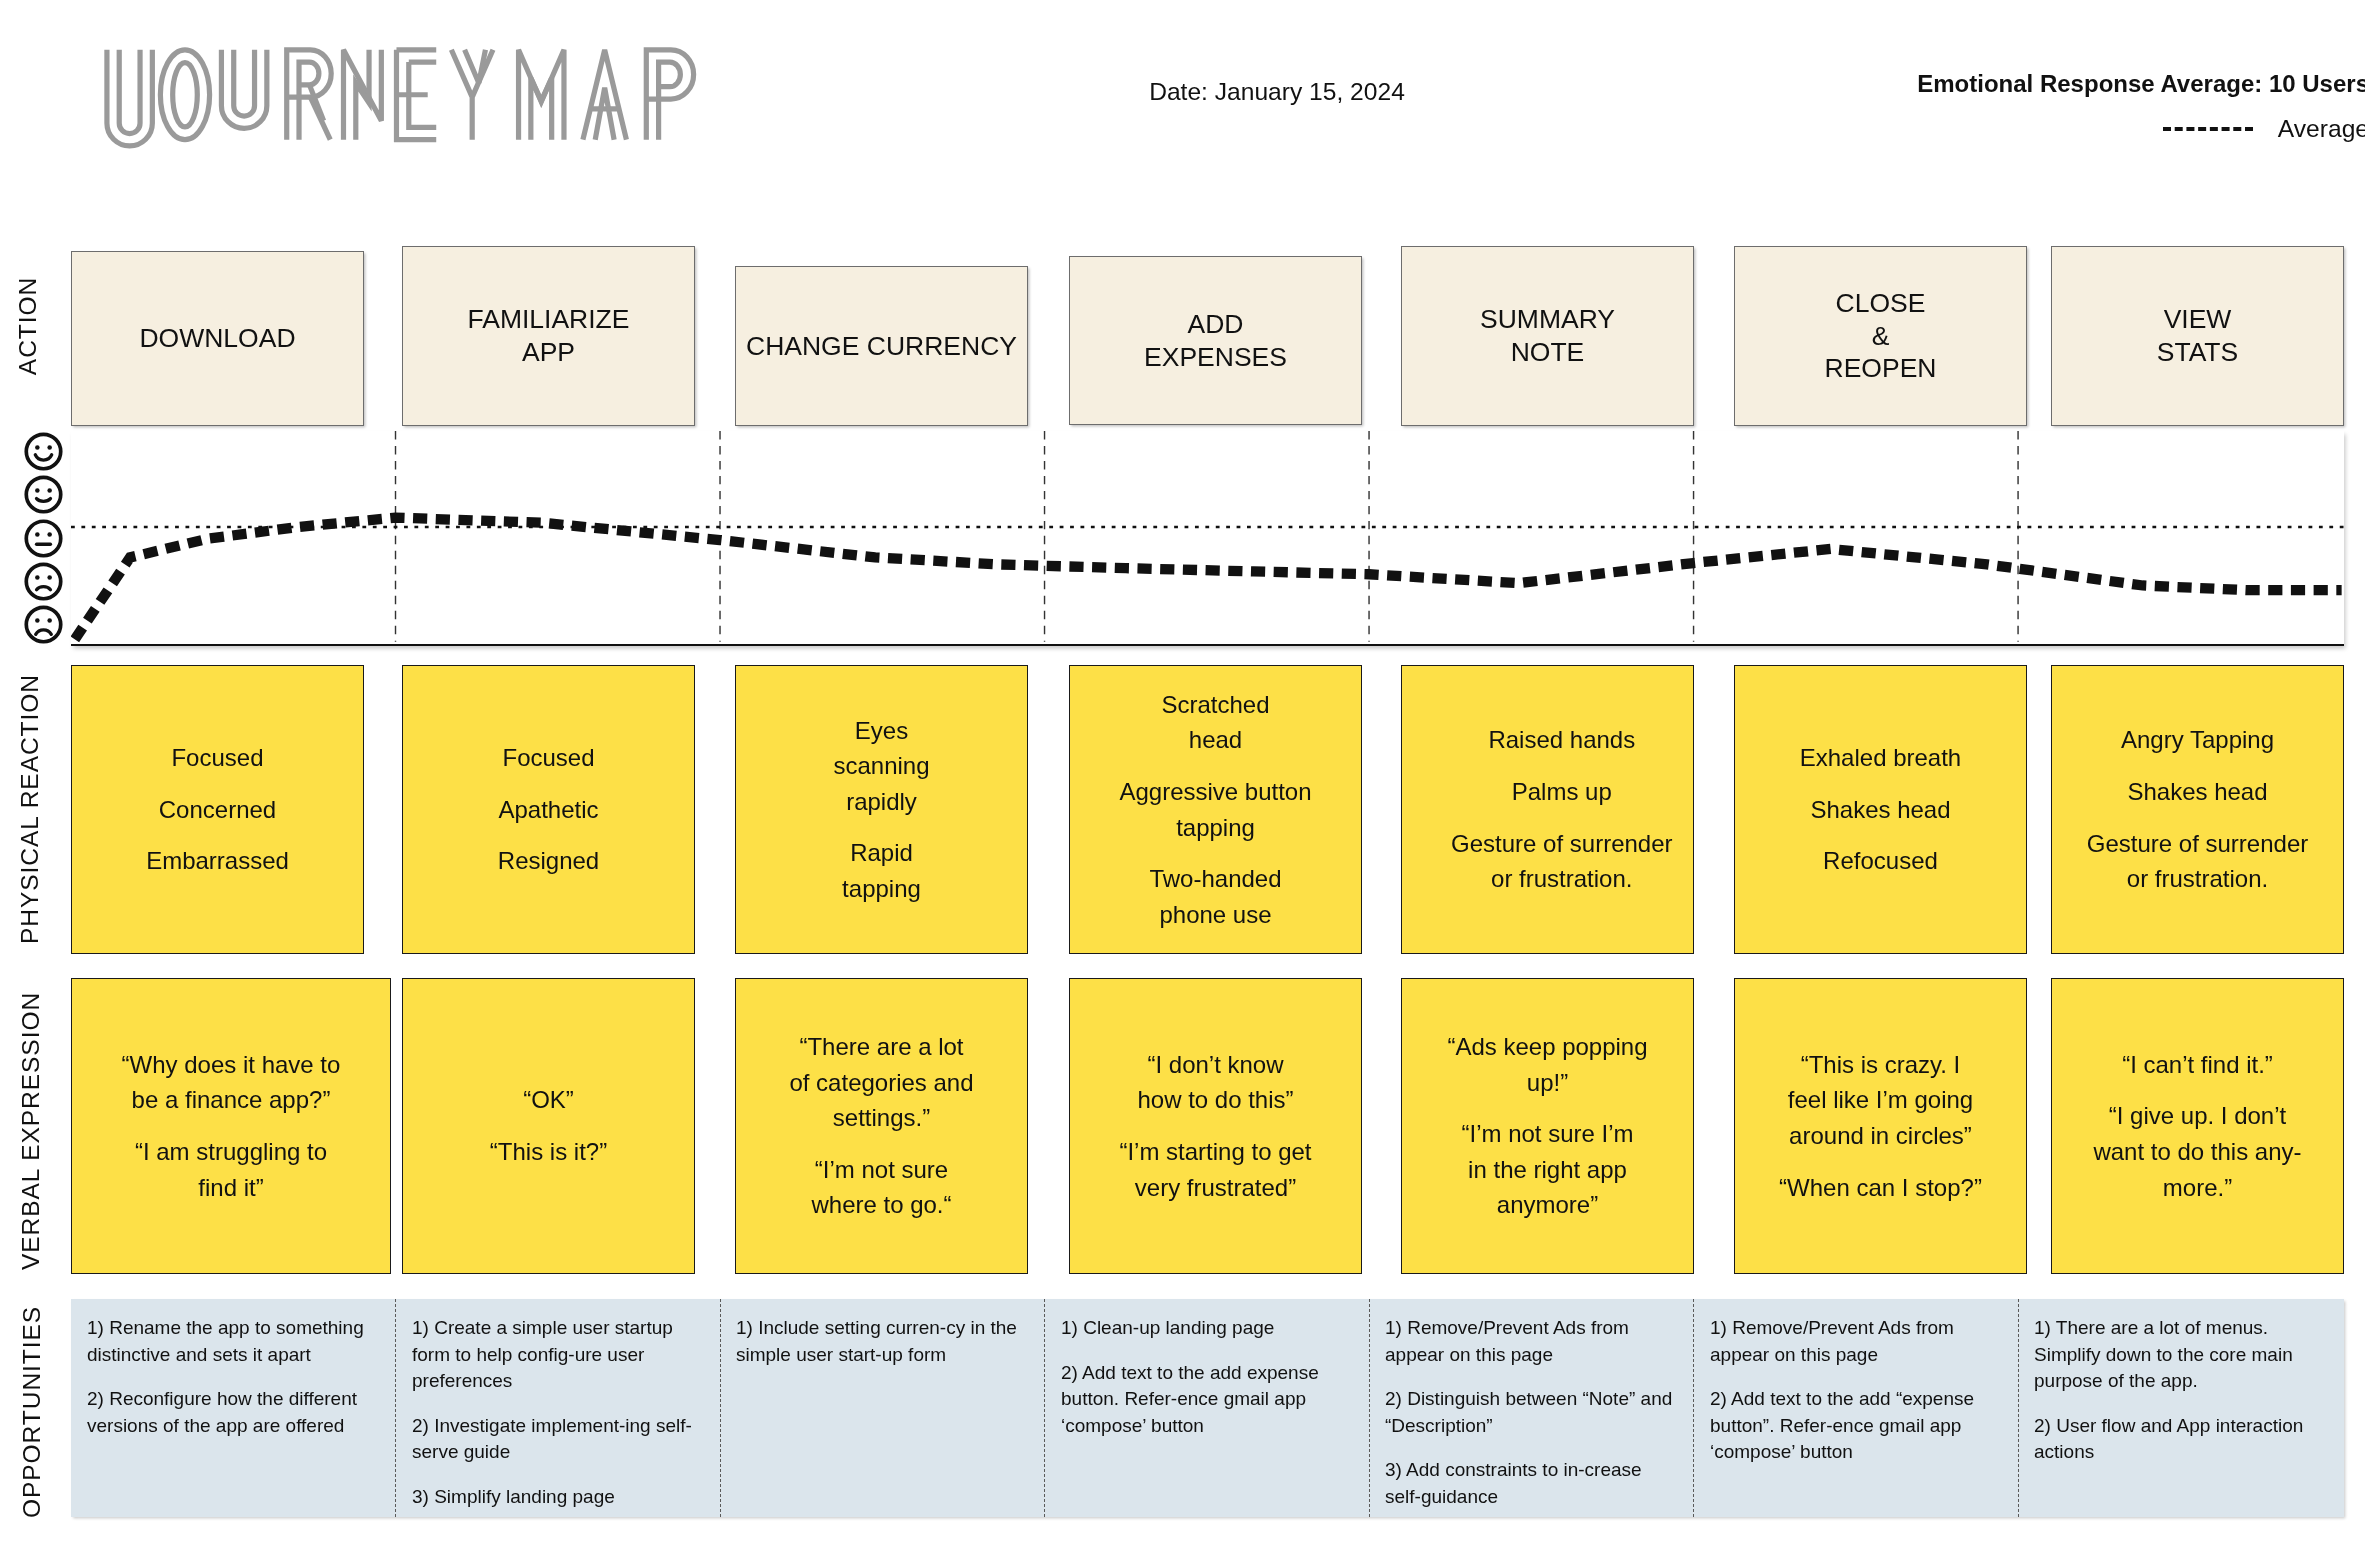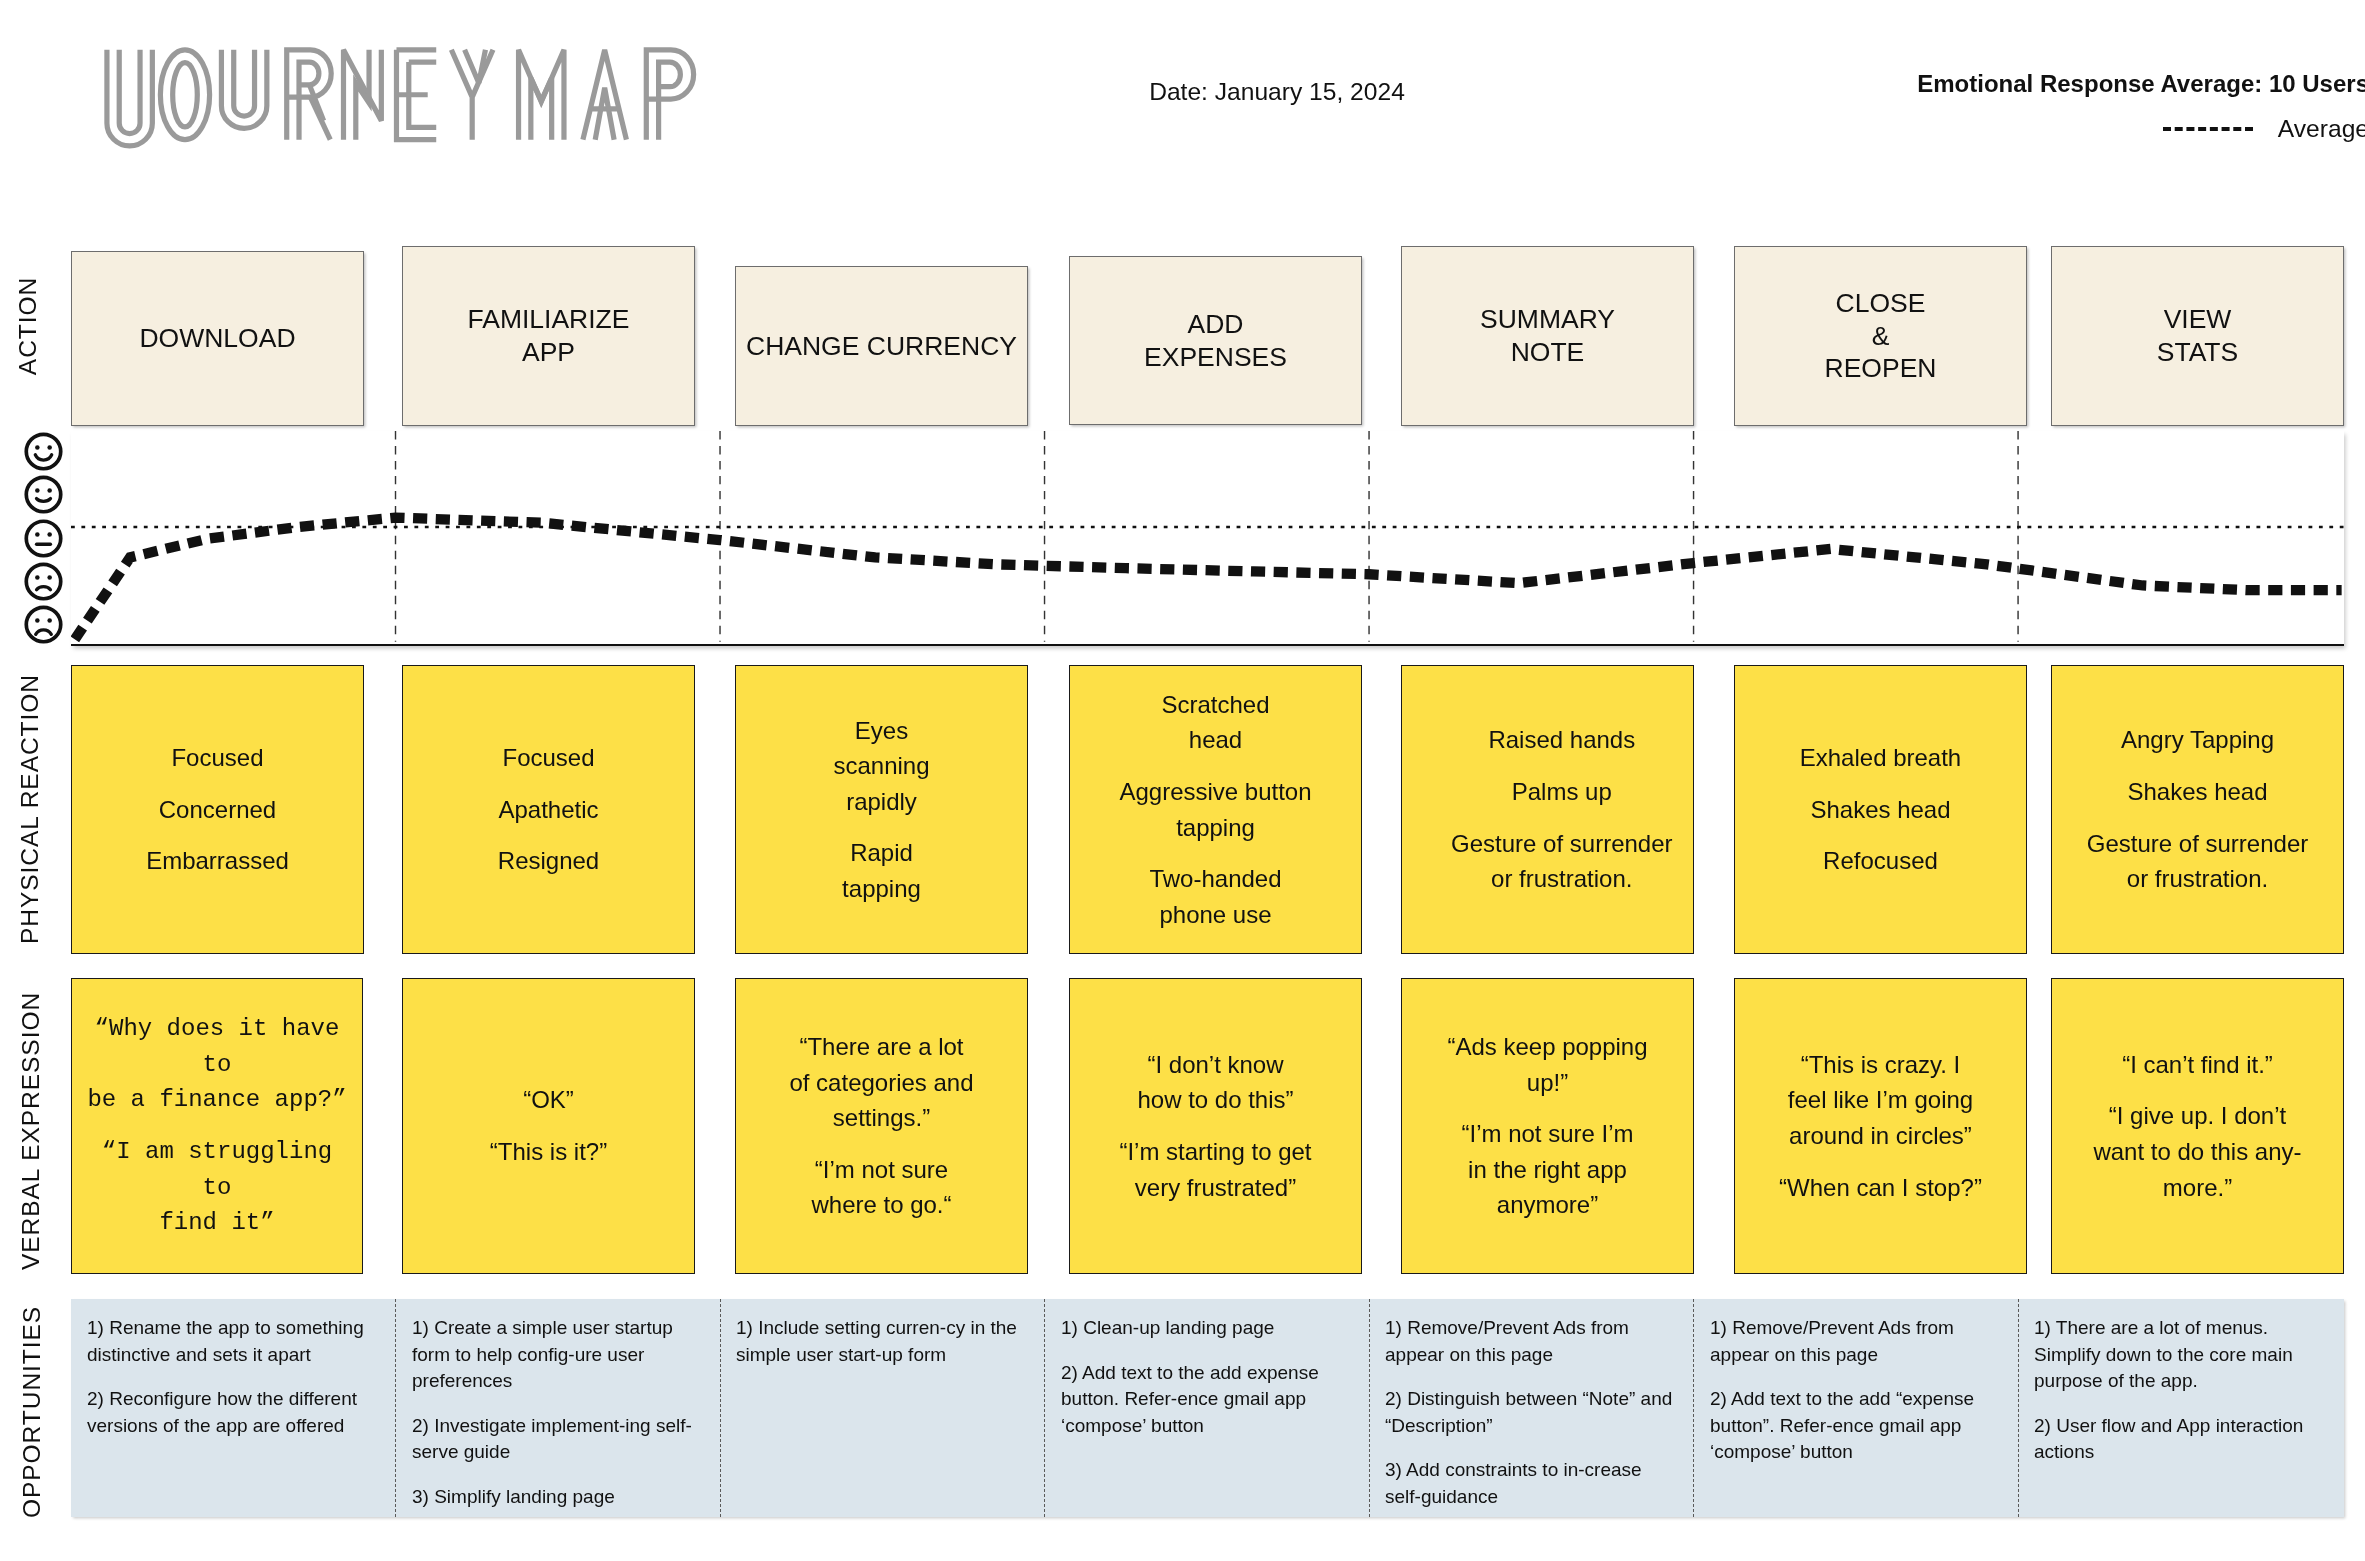--- a/index.html
+++ b/index.html
@@ -243,21 +243,21 @@
       </div>
     <div class="plain-box" style="left:1663px; width:293px;">
       <div class="cell-text">Exhaled breath<br><span class="gap"></span>Shakes head<br><span class="gap"></span>Refocused</div>
       </div>
     <div class="plain-box" style="left:1980px; width:293px;">
       <div class="cell-text">Angry Tapping<br><span class="gap"></span>Shakes head<br><span class="gap"></span>Gesture of surrender<br>or frustration.</div>
       </div>
   </div>
 
   <div class="band" style="top:978px; height:296px;">
-    <div class="plain-box" style="left:0px;    width:292px;font-family:Liberation Mono, monospace;">
+    <div class="plain-box" style="left:0px;    width:320px;">
       <div class="cell-text">“Why does it have to<br>be a finance app?”<br><span class="gap"></span>“I am struggling to<br>find it”</div>
       </div>
     <div class="plain-box" style="left:331px;  width:293px;">
       <div class="cell-text">“OK”<br><span class="gap"></span>“This is it?”</div>
       </div>
     <div class="plain-box" style="left:664px; width:293px;">
       <div class="cell-text">“There are a lot<br>of categories and<br>settings.”<br><span class="gap"></span>“I’m not sure<br>where to go.“</div>
       </div>
     <div class="plain-box" style="left:998px; width:293px;">
       <div class="cell-text">“I don’t know<br>how to do this”<br><span class="gap"></span>“I’m starting to get<br>very frustrated”</div>

